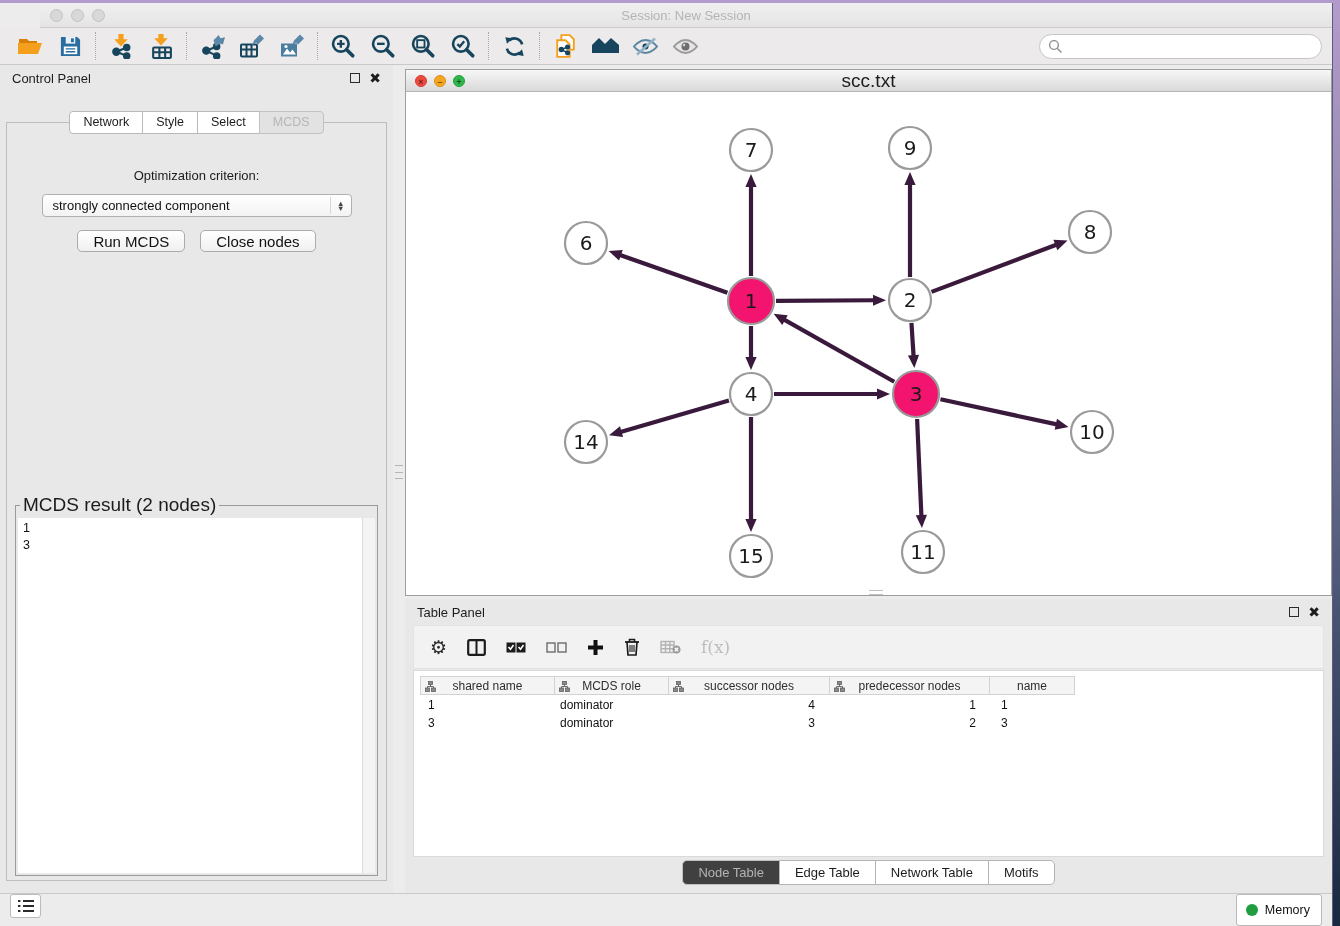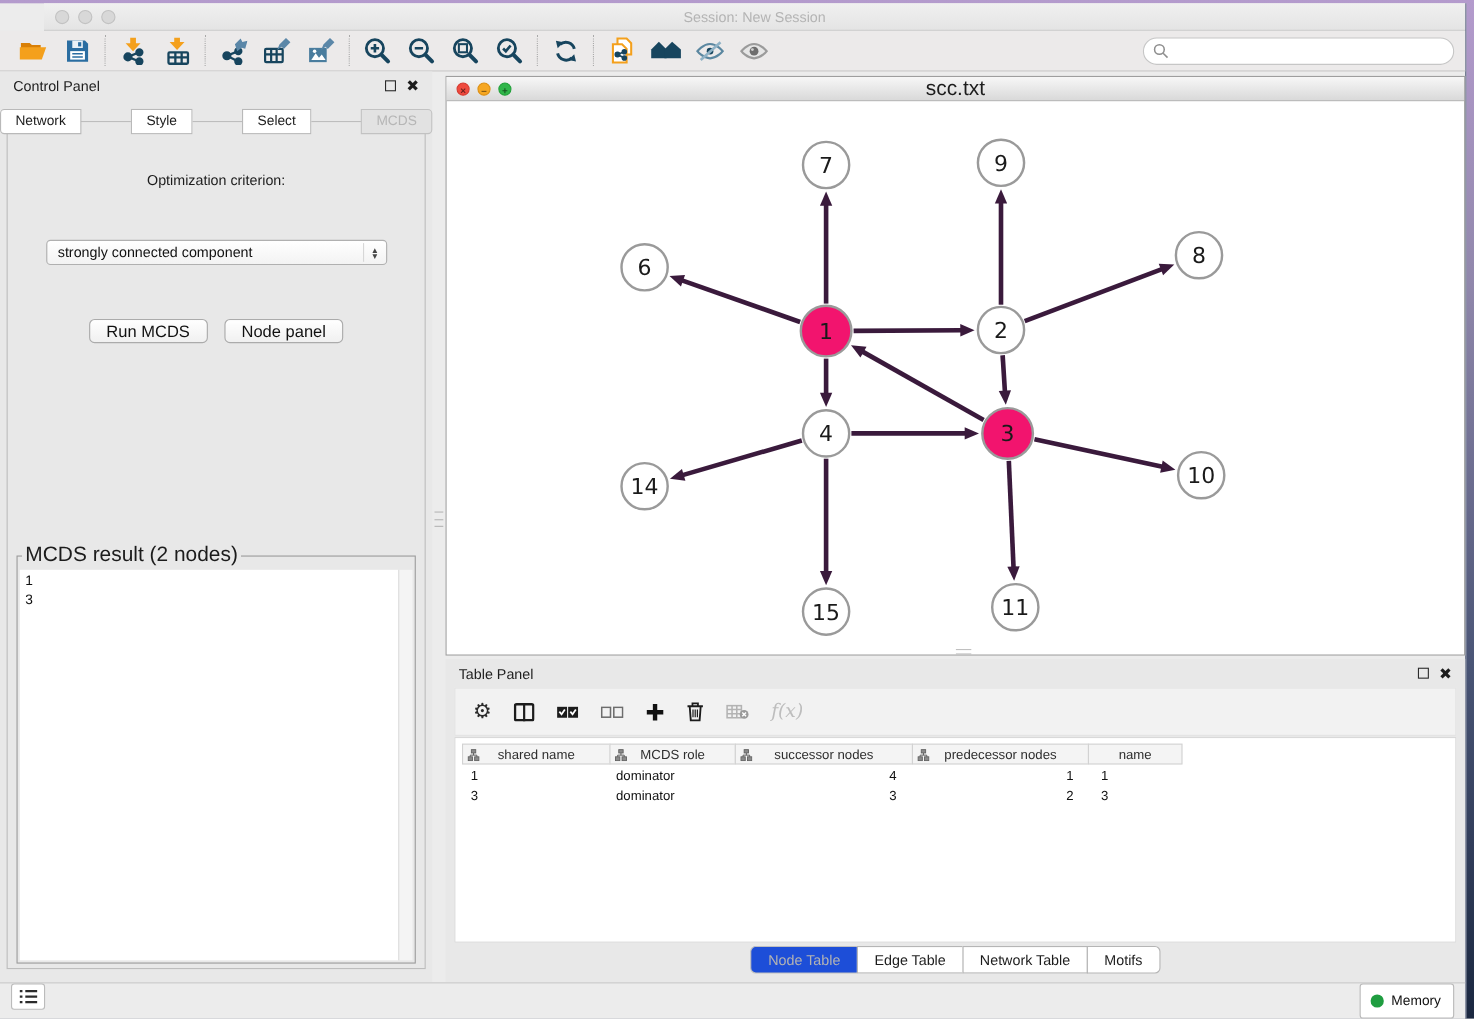--- a/index.html
+++ b/index.html
@@ -32,29 +32,29 @@
   
   .main { flex:1; display:flex; min-height:0; }
 
   
   .cpanel { width:393px; background:#e8e8e8; display:flex; flex-direction:column; padding-bottom:12px; }
   .panel-header { height:26px; display:flex; align-items:center; padding:0 12px; font-size:13px; color:#1d1d1d;gap:16px; }
   .ph-icons { margin-left:auto; display:flex; align-items:center; gap:9px; }
   .float-ico { width:10px; height:10px; border:1.6px solid #2b2b2b; display:inline-block; }
   .close-ico { font-size:14px; font-weight:bold; color:#1c1c1c; line-height:10px; }
 
-  .cp-tabs { display:flex; justify-content:space-between; position:relative; z-index:2; margin-top:8px; }
+  .cp-tabs { display:flex; justify-content:center; position:relative; z-index:2; margin-top:20px; }
   .cp-tab { font-size:12.5px; padding:3px 13px 4px; background:#fff; border:1px solid #b9b9b9;
     margin-left:-1px; color:#1c1c1c; }
   .cp-tab:first-child { border-top-left-radius:4px; border-bottom-left-radius:4px; margin-left:0; }
   .cp-tab:last-child { border-top-right-radius:4px; border-bottom-right-radius:4px; }
   .cp-tab.active { background:#e2e2e2; color:#b6b6b6; border-color:#c2c2c2; }
 
   .cp-box { flex:1; margin:-12px 6px 0; border:1px solid #bdbdbd; background:#e8e8e8;
-    display:flex; flex-direction:column; align-items:center; padding-top:45px; min-height:0;gap:36px; }
+    display:flex; flex-direction:column; align-items:center; padding-top:45px; min-height:0; }
   .opt-label { font-size:13px; color:#1c1c1c; }
   .dropdown { margin-top:11px; width:310px; height:23px; background:linear-gradient(#ffffff,#f3f3f3);
     border:1px solid #b0b0b0; border-radius:4px; display:flex; align-items:center;
     padding:0 6px 0 10px; font-size:13px; color:#111; }
   .stepper { margin-left:auto; display:flex; flex-direction:column; align-items:center; line-height:5px;
     font-size:7.5px; color:#444; padding-left:6px; border-left:1px solid #d7d7d7; height:17px; justify-content:center; }
   .btn-row { margin-top:13px; display:flex; gap:15px; }
   .mac-btn { height:22px; padding:0 15px; font-size:15px; color:#111;
     background:linear-gradient(#ffffff,#f0f0f0); border:1px solid #ababab; border-radius:5px; }
 
@@ -87,40 +87,40 @@
   .net-canvas svg { display:block; }
   .h-grip { position:absolute; bottom:0; left:50%; width:14px; height:5px;
     border-top:1px solid #c0c0c0; border-bottom:1px solid #c0c0c0; }
 
   
   .tpanel { flex:1; margin-top:3px; background:#e8e8e8; display:flex; flex-direction:column; min-height:0; padding-bottom:6px; }
   .tp-toolbar { margin:0 8px; height:44px; background:#f2f2f2; border:1px solid #e3e3e3;
     display:flex; align-items:center; gap:20px; padding:0 16px; }
   .tp-ico { display:flex; align-items:center; justify-content:center; }
   .gear-glyph { font-family:"DejaVu Sans",sans-serif; font-size:19px; color:#2b2b2b; line-height:19px; }
-  .fx-glyph { font-family:"DejaVu Serif",serif; font-style:italic; font-size:17px; color:#bdbdbd; }
+  .fx-glyph { font-family:"DejaVu Serif",serif; font-size:17px; color:#bdbdbd; }
 
   .table-area { margin:1px 8px 0; background:#fff; border:1px solid #d9d9d9; flex:1;
     padding:5px 0 0 6px; overflow:hidden; position:relative; min-height:0; }
   .thead { display:flex; }
   .th { background:#f4f4f4; border:1px solid #d2d2d2; margin-left:-1px; height:19px;
     display:flex; align-items:center; justify-content:center; font-size:12px; color:#2e2e2e; position:relative; }
   .th:first-child { margin-left:0; }
   .th .tree-ico { position:absolute; left:4px; top:4px; }
   .trow { display:flex; height:16px; align-items:center; font-size:12px; color:#111; margin-top:2px; }
   .td { overflow:hidden; white-space:nowrap; }
   .td.al { text-align:left; padding-left:8px; }
   .td.al2 { text-align:left; padding-left:5px; }
   .td.ar { text-align:right; padding-right:17px; }
 
   .tp-tabs { height:30px; display:flex; justify-content:center; align-items:center; }
   .seg { font-size:13px; padding:4px 15px; background:#fff; border:1px solid #b5b5b5; margin-left:-1px; color:#1c1c1c; }
   .seg:first-child { border-top-left-radius:5px; border-bottom-left-radius:5px; margin-left:0; }
   .seg:last-child { border-top-right-radius:5px; border-bottom-right-radius:5px; }
-  .seg.active { background:#1d4ed8; color:#b3b3b3; border-color:#c0c0c0; }
+  .seg.active { background:#404040; color:#b3b3b3; border-color:#c0c0c0; }
 
   
   .statusbar { height:33px; background:#ececec; border-top:1px solid #c9c9c9;
     display:flex; padding:0 10px; justify-content:space-between; }
   .status-btn { width:31px; height:24px; background:#fff; border:1px solid #bbb; border-radius:3px;
     display:flex; align-items:center; justify-content:center; }
   .memory-btn { display:flex; align-items:center; gap:7px; background:#fff; border:1px solid #b9b9b9;
     border-radius:3px; padding:3px 11px 3px 9px; font-size:12.5px; color:#111; }
   .memdot { width:12px; height:12px; border-radius:50%; background:#1f9d40; }
 </style>
@@ -307,21 +307,21 @@
         <div class="opt-label">Optimization criterion:</div>
         <div class="dropdown">
           <span>strongly connected component</span>
           <span class="stepper">
                 <span>▲</span>
                 <span>▼</span>
               </span>
         </div>
         <div class="btn-row">
           <button class="mac-btn">Run MCDS</button>
-          <button class="mac-btn">Node panel</button>
+          <button class="mac-btn">Close nodes</button>
         </div>
         <fieldset class="result">
           <legend>MCDS result (2 nodes)</legend>
           <div class="result-body">
             <div class="result-list" id="result-list">
                   <div>1</div>
                   <div>3</div>
                 </div>
             <div class="result-scroll"></div>
           </div>

